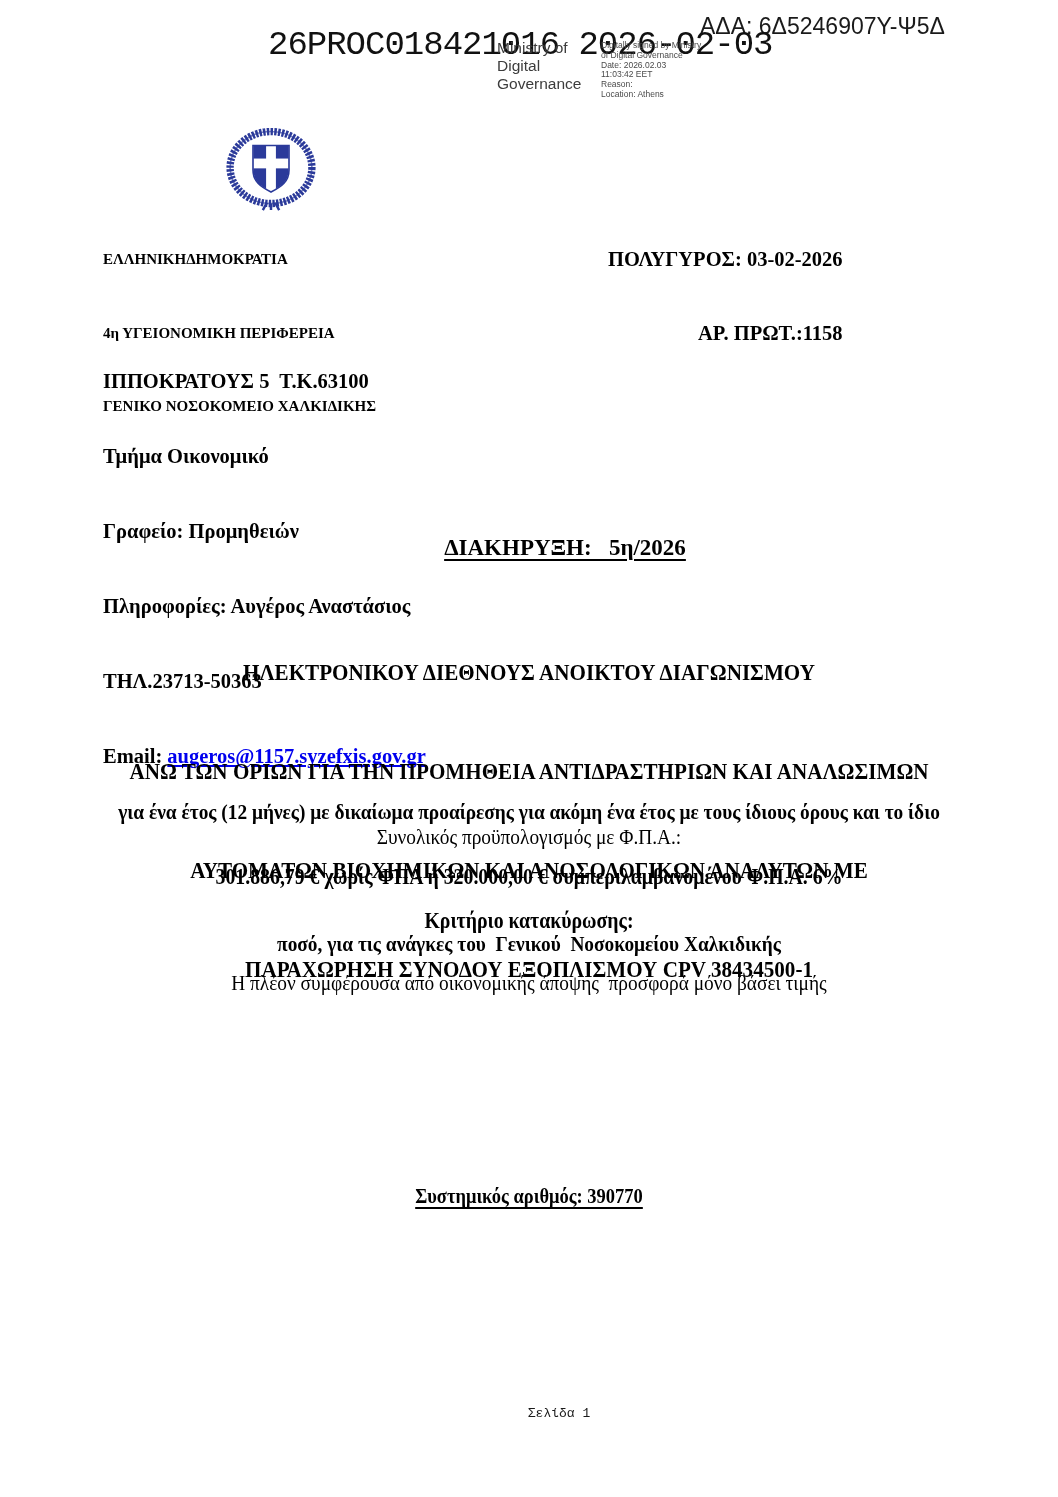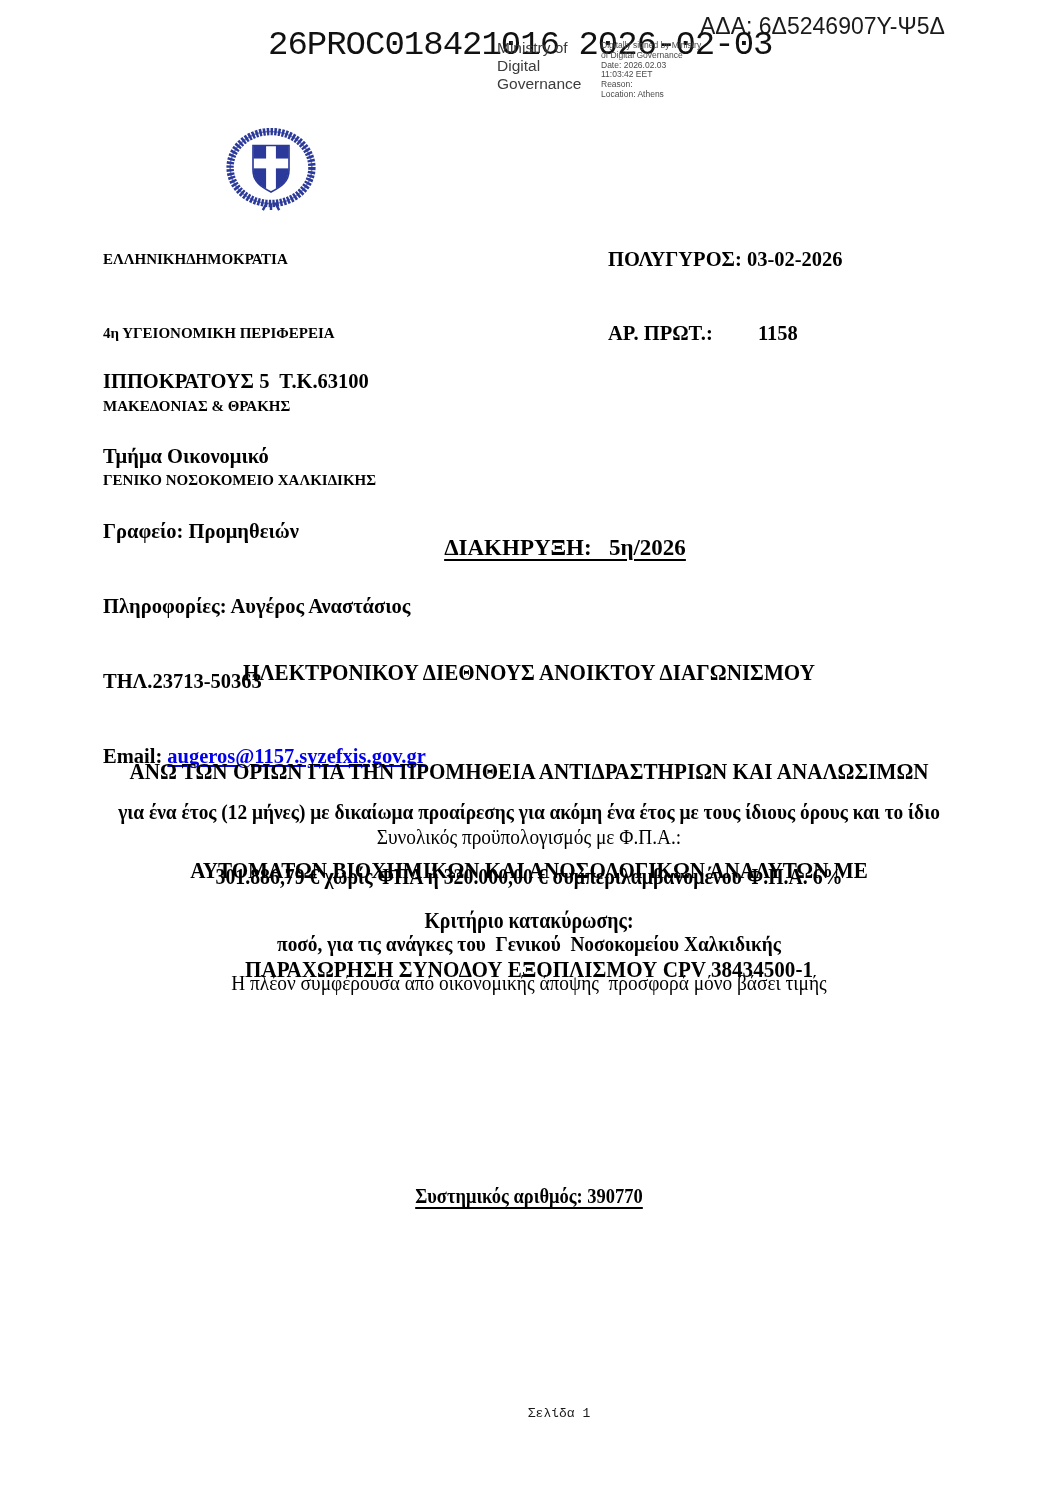--- a/index.html
+++ b/index.html
@@ -38,21 +38,21 @@
   }
   .emblem{left:226px;top:92px;width:90px;height:84px;z-index:1;}
 
   
   .header-left{
     left:103px;top:198px;
     font-size:15px;font-weight:bold;line-height:24.5px;
   }
   .header-right{
     left:608px;top:198px;
-    font-size:20.5px;font-weight:bold;line-height:24.5px;
+    font-size:20.5px;font-weight:bold;line-height:24.5px;text-align:right;
   }
   .proto-label{display:inline-block;width:150px;}
 
   
   .contact{
     left:103px;top:319px;
     font-size:20.5px;font-weight:bold;line-height:25px;
   }
   .email-link{color:#0000ee;text-decoration:underline;cursor:pointer;}
 
@@ -122,21 +122,20 @@
         <rect x="49" y="18" width="12" height="62" fill="#ffffff"></rect>
         <rect x="31" y="36" width="48" height="12" fill="#ffffff"></rect>
       </g>
       <path d="M33,20 h44 v30 c0,14 -9,20 -22,27 c-13,-7 -22,-13 -22,-27 z" fill="none" stroke="#2b3a9a" stroke-width="2"></path>
     </svg>
   </div>
 
   <div class="abs header-left">
     <div>ΕΛΛΗΝΙΚΗΔΗΜΟΚΡΑΤΙΑ</div>
     <div>4η ΥΓΕΙΟΝΟΜΙΚΗ ΠΕΡΙΦΕΡΕΙΑ</div>
-    <div>ΜΑΚΕΔΟΝΙΑΣ &amp; ΘΡΑΚΗΣ</div>
     <div>ΓΕΝΙΚΟ ΝΟΣΟΚΟΜΕΙΟ ΧΑΛΚΙΔΙΚΗΣ</div>
   </div>
 
   <div class="abs header-right">
     <div>ΠΟΛΥΓΥΡΟΣ: 03-02-2026</div>
     <div><span class="proto-label">ΑΡ. ΠΡΩΤ.:</span><span>1158</span></div>
   </div>
 
   <div class="abs contact">
     <div>ΙΠΠΟΚΡΑΤΟΥΣ 5  Τ.Κ.63100</div>

